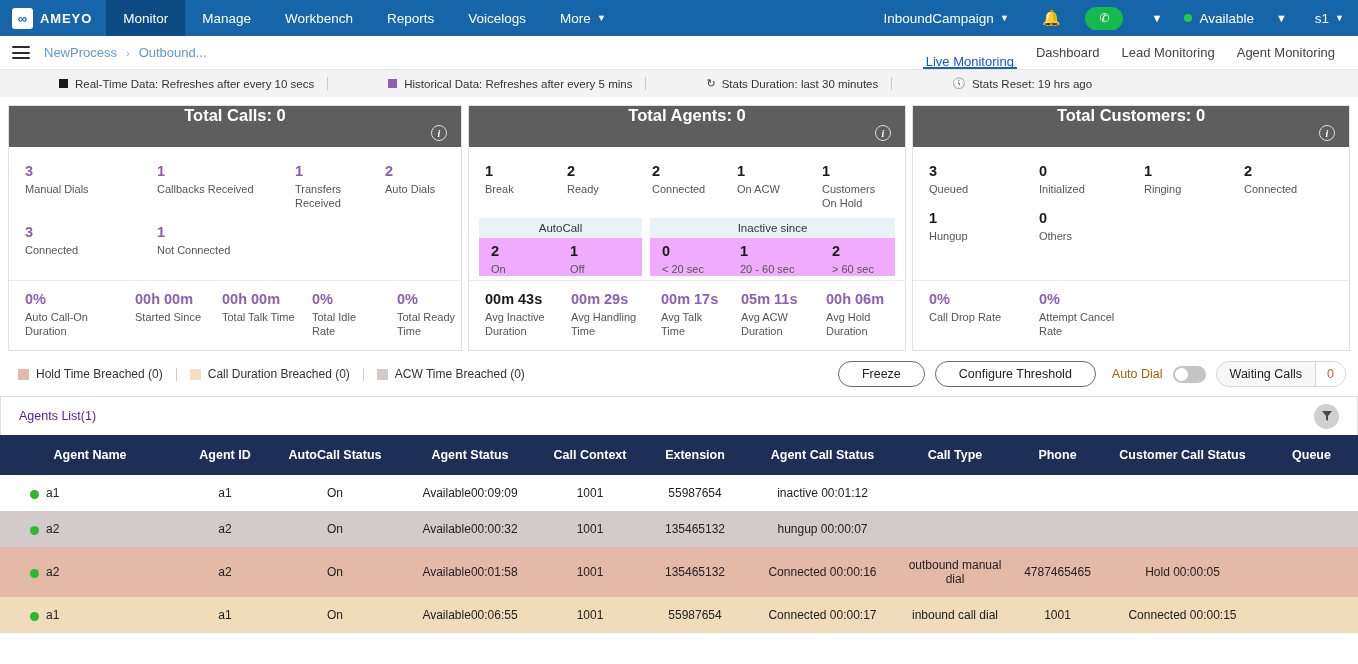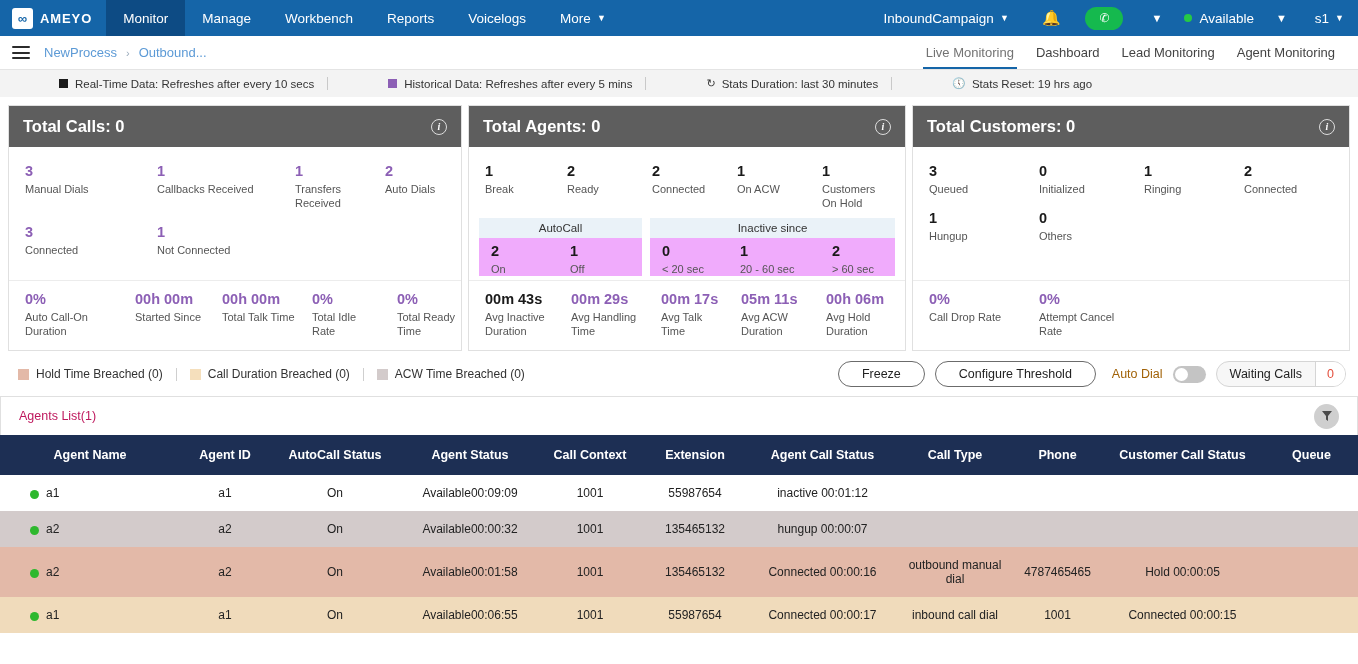--- a/index.html
+++ b/index.html
@@ -51,42 +51,42 @@
   }
   .hamburger { display: flex; flex-direction: column; justify-content: space-between; width: 18px; height: 13px; cursor: pointer; margin-right: 14px;}
   .hamburger span { display: block; height: 2px; background: #2b2b2b; border-radius: 1px; }
   .crumb { color: #5c9ad6; font-size: 13px; cursor: pointer; }
   .crumb-sep { color: #9ab; font-size: 11px; margin: 0 9px; }
   .subtabs { margin-left: auto; display: flex; align-items: flex-end; height: 100%; }
   .subtab {
     font-size: 13px; color: #444; padding: 0 11px; cursor: pointer;
     height: 100%; display: flex; align-items: center; position: relative;
   }
-  .subtab.active { color: #737373; }
+  .subtab.active { color: #1d4ed8; align-items: flex-end; }
   .subtab.active::after {
     content: ""; position: absolute; left: 8px; right: 8px; bottom: 0;
     height: 2px; background: #1565a8;
   }
 
   
   .infostrip {
     height: 27px; display: flex; align-items: center; padding: 0 12px;
     background: #f3f3f3; font-size: 11.5px; color: #333;
   }
   .is-item { display: flex; align-items: center; margin-left: 47px; }
   .sw { width: 9px; height: 9px; margin-right: 7px; display: inline-block; }
   .is-div { width: 1px; height: 13px; background: #c9c9c9; margin: 0 13px; }
   .is-ic { margin-right: 6px; font-size: 11px; display:inline-flex; }
 
   
   .cards { display: flex; padding: 8px 8px 0 8px; gap: 6px; }
   .card { flex: 1; border: 1px solid #e0e0e0; background: #fff; display: flex; flex-direction: column; }
   .card-head {
     background: #5e5e5e; color: #fff; height: 41px; display: flex; align-items: center;
-    padding: 0 14px; font-size: 16.5px; font-weight: bold;
+    padding: 0 14px; font-size: 16.5px; font-weight: bold; flex-direction: column;
   }
   .info-ic {
     margin-left: auto; width: 16px; height: 16px; border-radius: 50%;
     border: 1.4px solid #ddd; color: #fff; font-size: 10px; font-style: italic;
     display: flex; align-items: center; justify-content: center;
     font-family: "Liberation Serif", serif; cursor: pointer;
   }
   .card-body { padding: 10px 0 0 0; flex: 1; display: flex; flex-direction: column; }
   .metric-row { display: flex; padding: 4px 0 8px 0; }
   .metric { padding-left: 16px; }
@@ -134,21 +134,21 @@
   .waiting-lab { padding: 5px 13px; font-size: 12.5px; color: #222; }
   .waiting-cnt {
     padding: 5px 11px; font-size: 12.5px; color: #e34f3d; border-left: 1px solid #d5d5d5;
     background: #fff;
   }
 
   
   .listwrap { border-top: 1px solid #e0e0e0; }
   .list-head {
     height: 38px; display: flex; align-items: center; padding: 0 18px;
-    font-size: 12.5px; color: #be185d; background:#fff;
+    font-size: 12.5px; color: #4c1d95; background:#fff;
     border-left: 1px solid #e0e0e0; border-right: 1px solid #e0e0e0;
   }
   .filter-btn {
     margin-left: auto; width: 25px; height: 25px; border-radius: 50%; background: #cfcfcf;
     display: flex; align-items: center; justify-content: center; cursor: pointer;
   }
   table { width: 100%; border-collapse: collapse; table-layout: fixed; }
   thead th {
     background: #1d2f54; color: #fff; font-size: 12.5px; font-weight: bold;
     padding: 13px 4px; text-align: center;

